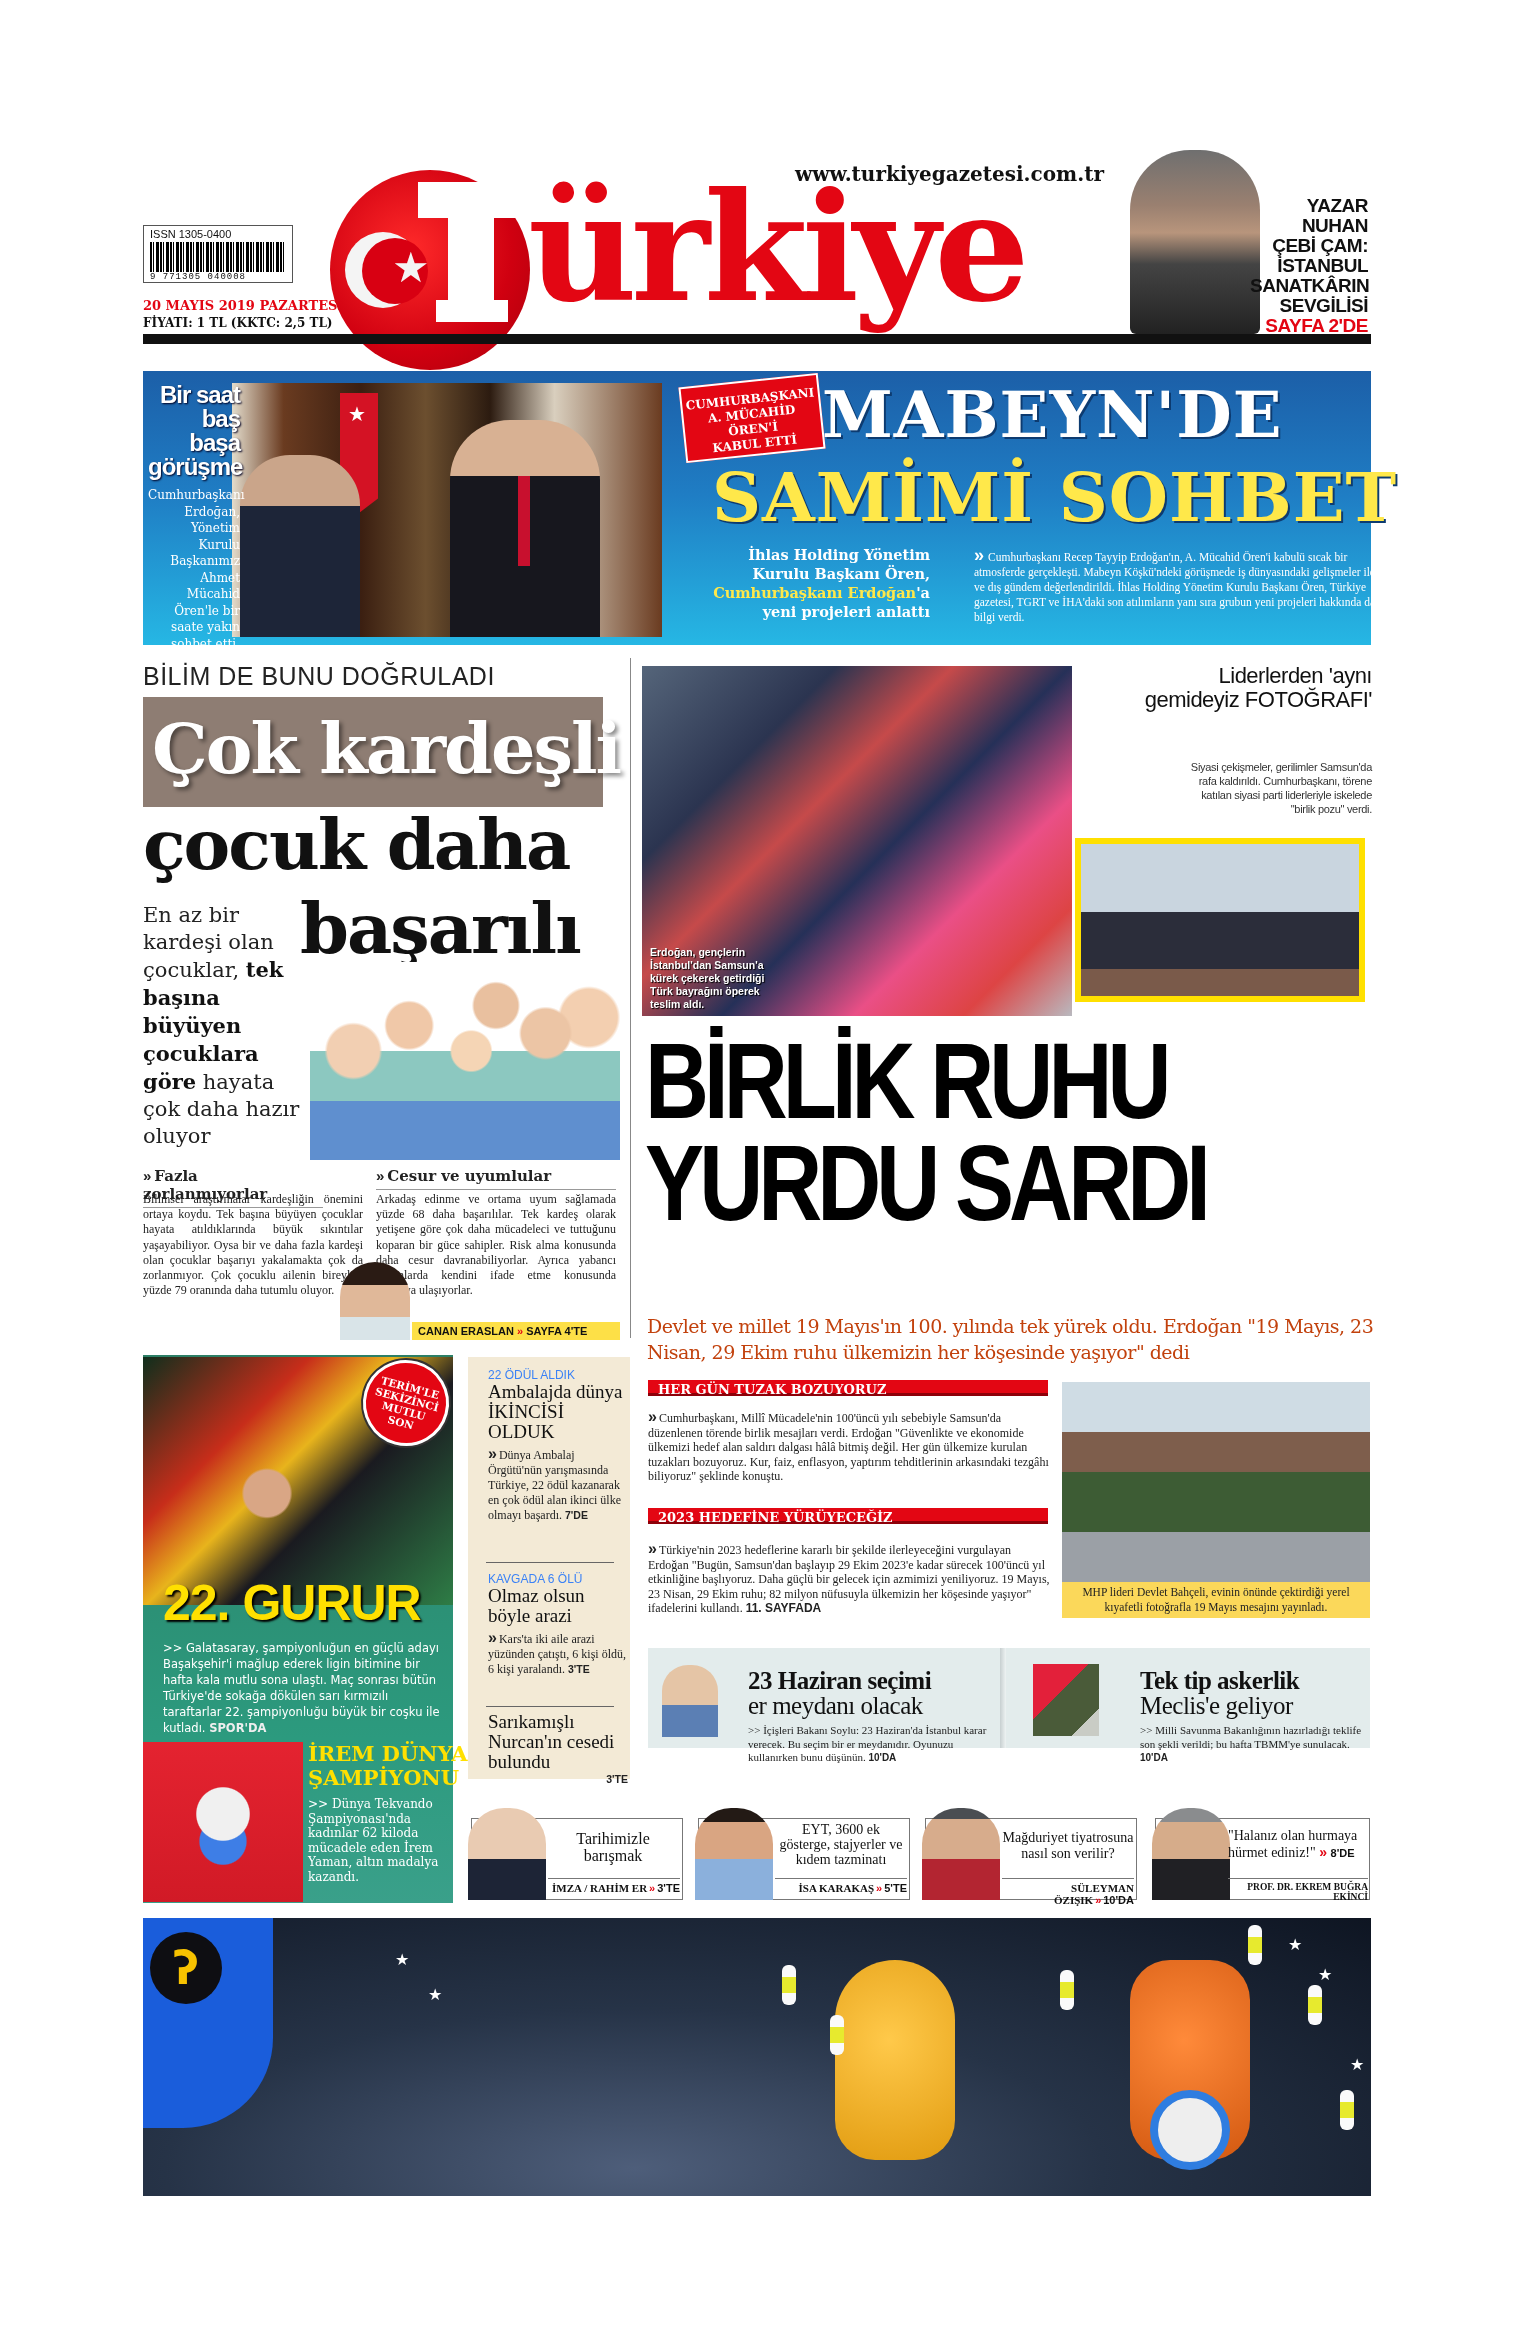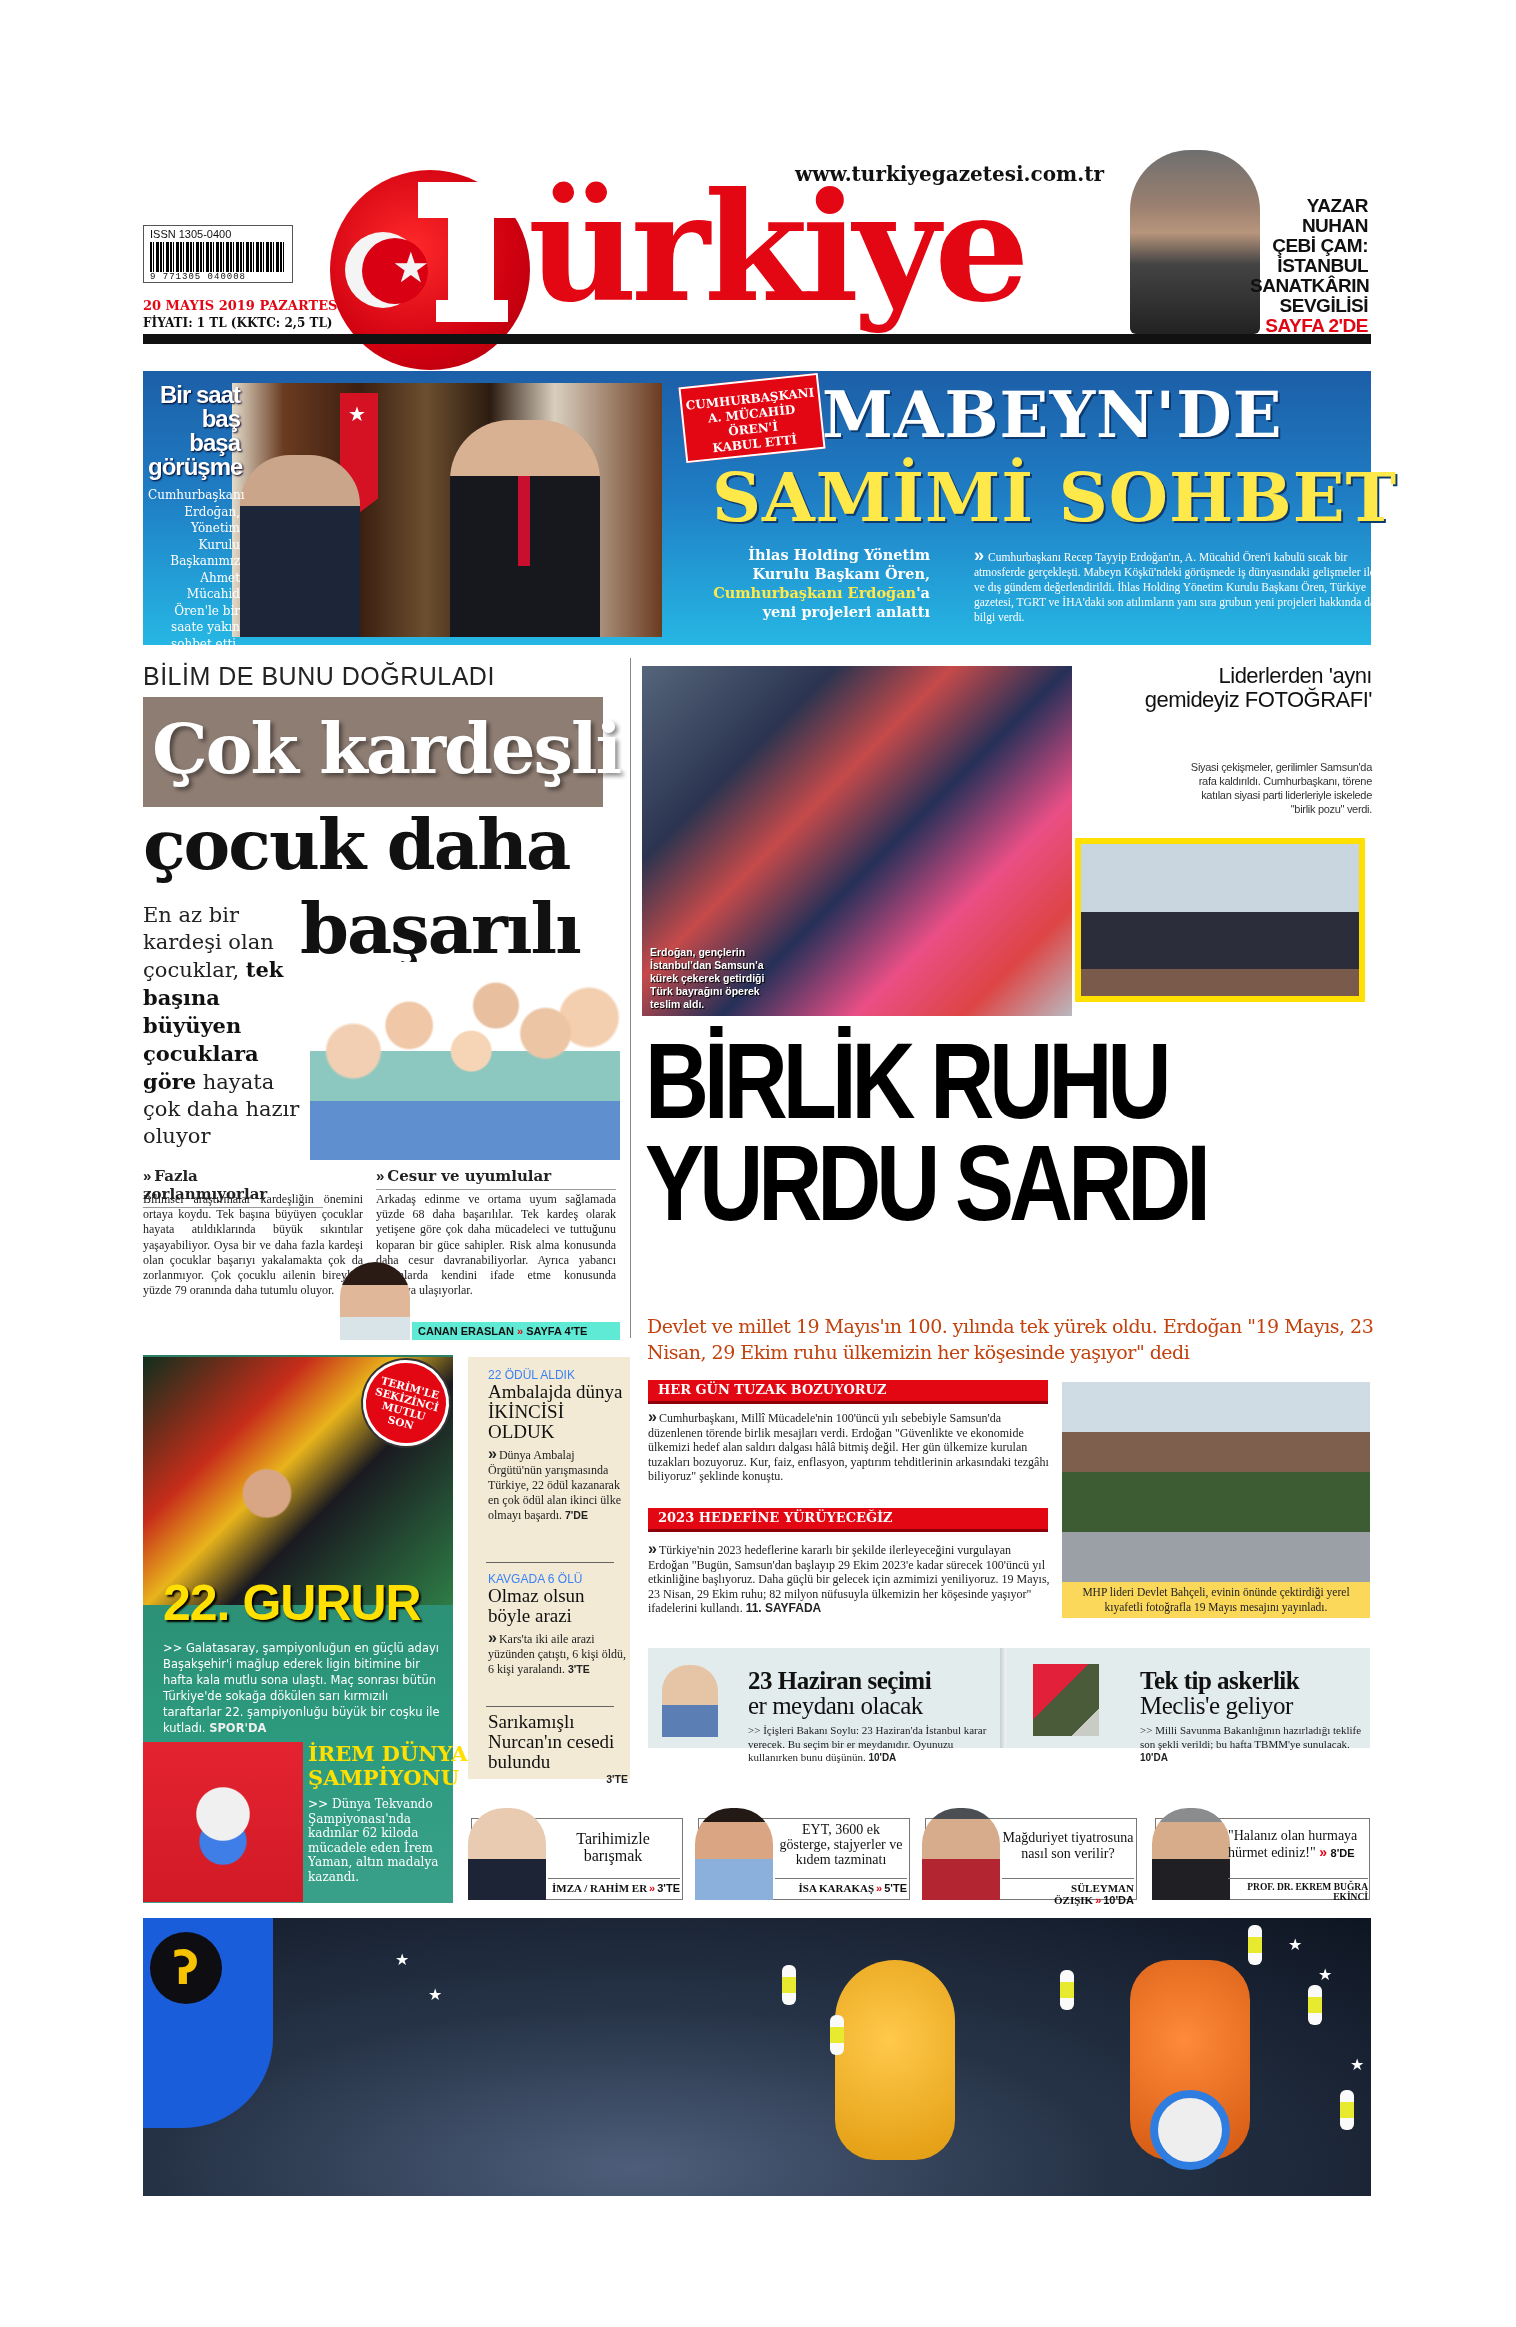--- a/index.html
+++ b/index.html
@@ -78,36 +78,36 @@
       linear-gradient(180deg, #fff 0 45%, #8cc8c0 45% 70%, #5f8fcf 70% 100%); }
 
   .sub-h { font-family: "DejaVu Serif", serif; font-weight: bold; font-size: 15px; color: #222; }
   .sub-h .q { font-family: "Liberation Sans", sans-serif; font-weight: bold; margin-right: 3px; }
   .sub1 { left: 143px; top: 1167px; width: 180px; border-bottom: 1px solid #999; padding-bottom: 4px; }
   .sub2 { left: 376px; top: 1167px; width: 240px; border-bottom: 1px solid #999; padding-bottom: 4px; }
   .body1 { left: 143px; top: 1192px; width: 220px; font-family: "Liberation Serif", serif; font-size: 12px; line-height: 15.2px; color: #222; text-align: justify; }
   .body2 { left: 376px; top: 1192px; width: 240px; font-family: "Liberation Serif", serif; font-size: 12px; line-height: 15.2px; color: #222; text-align: justify; }
   .author-canan { left: 340px; top: 1262px; width: 70px; height: 78px; border-radius: 35px 35px 0 0;
     background: linear-gradient(180deg, #2a1b14 0 30%, #e0b899 30% 70%, #d9e4e8 70% 100%); }
-  .canan-tag { left: 412px; top: 1322px; width: 208px; height: 18px; background: #5eead4; font-family: "Liberation Sans", sans-serif; font-weight: bold; font-size: 11px; line-height: 18px; padding-left: 6px; }
+  .canan-tag { left: 412px; top: 1322px; width: 208px; height: 18px; background: #fde047; font-family: "Liberation Sans", sans-serif; font-weight: bold; font-size: 11px; line-height: 18px; padding-left: 6px; }
   .canan-tag .q { color: #e30613; }
 
   
   .main-photo { left: 642px; top: 666px; width: 430px; height: 350px;
     background: linear-gradient(135deg, #55657a 0%, #2b3450 25%, #c64a4a 40%, #253058 55%, #ea4f86 72%, #d44 86%, #b9b9bf 100%); }
   .main-photo-caption { left: 650px; top: 946px; width: 120px; font-family: "Liberation Sans", sans-serif; font-weight: bold; font-size: 10.5px; line-height: 13px; color: #fff; text-shadow: 1px 1px 1px #000; }
   .inset-photo { left: 1075px; top: 838px; width: 290px; height: 164px; border: 6px solid #ffe000;
     background: linear-gradient(180deg, #c9d5df 0 45%, #2b2d3a 45% 82%, #7a5a4a 82% 100%); }
   .leaders-title { left: 1140px; top: 664px; width: 232px; text-align: right; font-family: "Liberation Sans", sans-serif; font-size: 22px; line-height: 24px; color: #111; letter-spacing: -0.5px; }
   .leaders-body { left: 1180px; top: 760px; width: 192px; text-align: right; font-family: "Liberation Sans", sans-serif; font-size: 11px; line-height: 14px; color: #333; letter-spacing: -0.3px; }
   .big-head { left: 645px; top: 1030px; width: 730px; font-family: "Liberation Sans", sans-serif; font-weight: bold; font-size: 108px; line-height: 102px; color: #000; letter-spacing: -6px; transform: scaleX(0.82); transform-origin: left top; white-space: nowrap; }
   .big-head div { width: 900px; }
   .main-deck { left: 647px; top: 1313px; width: 730px; font-family: "DejaVu Serif", serif; font-size: 19px; line-height: 26px; color: #c2410c; letter-spacing: -0.5px; }
 
-  .redbar { height: 24px; background: #e30613; color: #fff; font-family: "DejaVu Serif", serif; font-weight: bold; font-size: 13px; line-height: 20px; padding-left: 10px; border-bottom: 3px solid #8e0009; }
+  .redbar { height: 16px; background: #e30613; color: #fff; font-family: "DejaVu Serif", serif; font-weight: bold; font-size: 13px; line-height: 20px; padding-left: 10px; border-bottom: 3px solid #8e0009; }
   .red1 { left: 648px; top: 1380px; width: 400px; }
   .red2 { left: 648px; top: 1508px; width: 400px; }
   .rb-body { font-family: "Liberation Serif", serif; font-size: 12px; line-height: 14.5px; color: #222; }
   .rb-body .q { font-family: "Liberation Sans", sans-serif; font-weight: bold; font-size: 16px; margin-right: 2px; }
   .rb1 { left: 648px; top: 1410px; width: 402px; }
   .rb2 { left: 648px; top: 1542px; width: 402px; }
   .rb-body b { font-family: "Liberation Sans", sans-serif; font-weight: bold; }
   .bahceli-photo { left: 1062px; top: 1382px; width: 308px; height: 200px;
     background: linear-gradient(180deg, #cfdce4 0 25%, #7e5e4c 25% 45%, #3d5c34 45% 75%, #9ba0a6 75% 100%); }
   .bahceli-caption { left: 1062px; top: 1582px; width: 308px; height: 36px; background: #fbd85a; font-family: "Liberation Serif", serif; font-size: 11.5px; line-height: 15px; color: #222; padding: 3px 6px; text-align: center; }

